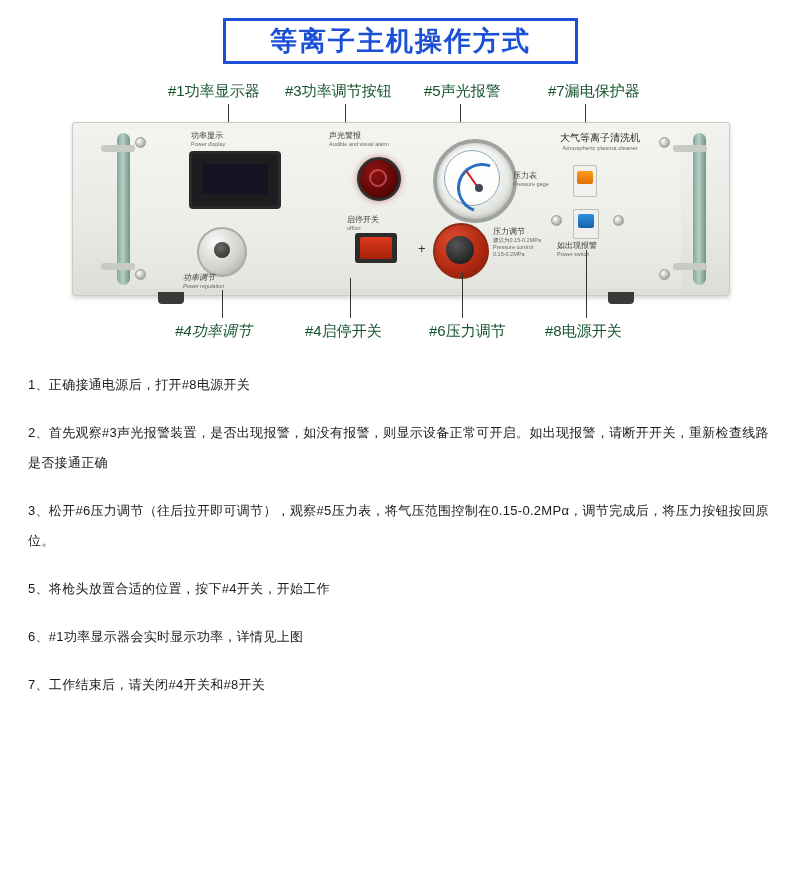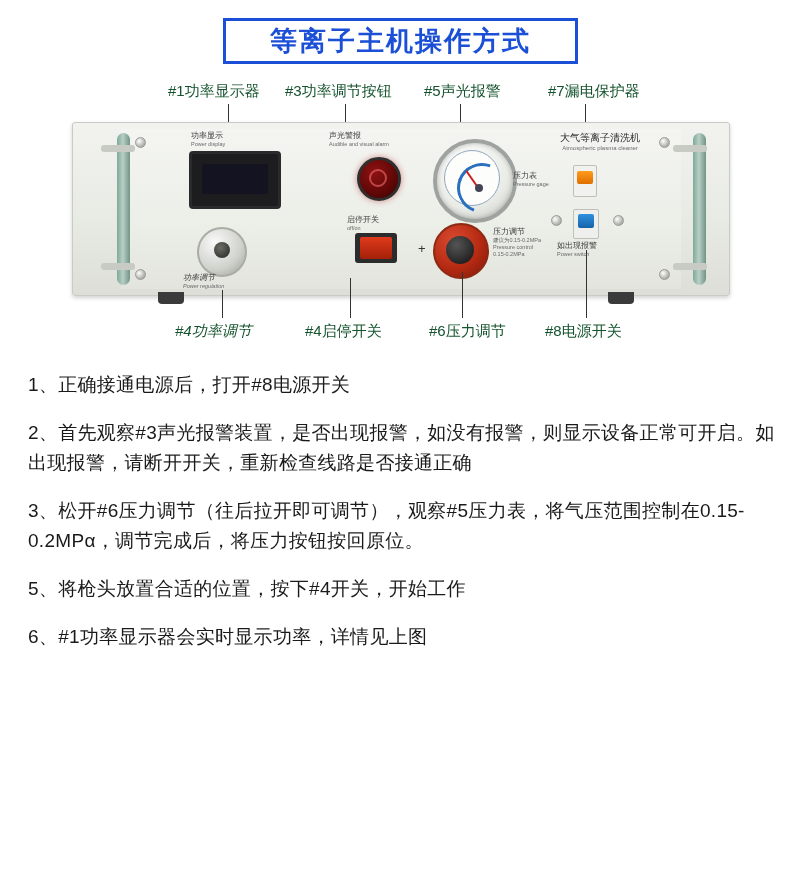--- a/index.html
+++ b/index.html
@@ -352,21 +352,21 @@
 
   
   .instructions {
     position: absolute;
     left: 28px;
     top: 370px;
     width: 750px;
   }
   .instructions p {
     margin: 0 0 18px 0;
-    font-size: 19px;
+    font-size: 13px;
     line-height: 30px;
     color: #1a1a1a;
     letter-spacing: 0.3px;
   }
   .instructions p.wrap {
     margin-bottom: 18px;
   }
 </style>
 </head>
 <body>
@@ -476,13 +476,14 @@
 <div class="callout" style="left:305px; top:322px;">#4启停开关</div>
 <div class="callout" style="left:429px; top:322px;">#6压力调节</div>
 <div class="callout" style="left:545px; top:322px;">#8电源开关</div>
 
 <div class="instructions">
   <p>1、正确接通电源后，打开#8电源开关</p>
   <p class="wrap">2、首先观察#3声光报警装置，是否出现报警，如没有报警，则显示设备正常可开启。如出现报警，请断开开关，重新检查线路是否接通正确</p>
   <p class="wrap">3、松开#6压力调节（往后拉开即可调节），观察#5压力表，将气压范围控制在0.15-0.2MPα，调节完成后，将压力按钮按回原位。</p>
   <p>5、将枪头放置合适的位置，按下#4开关，开始工作</p>
   <p>6、#1功率显示器会实时显示功率，详情见上图</p>
+  <p>7、工作结束后，请关闭#4开关和#8开关</p>
 </div>
 
 </body></html>

